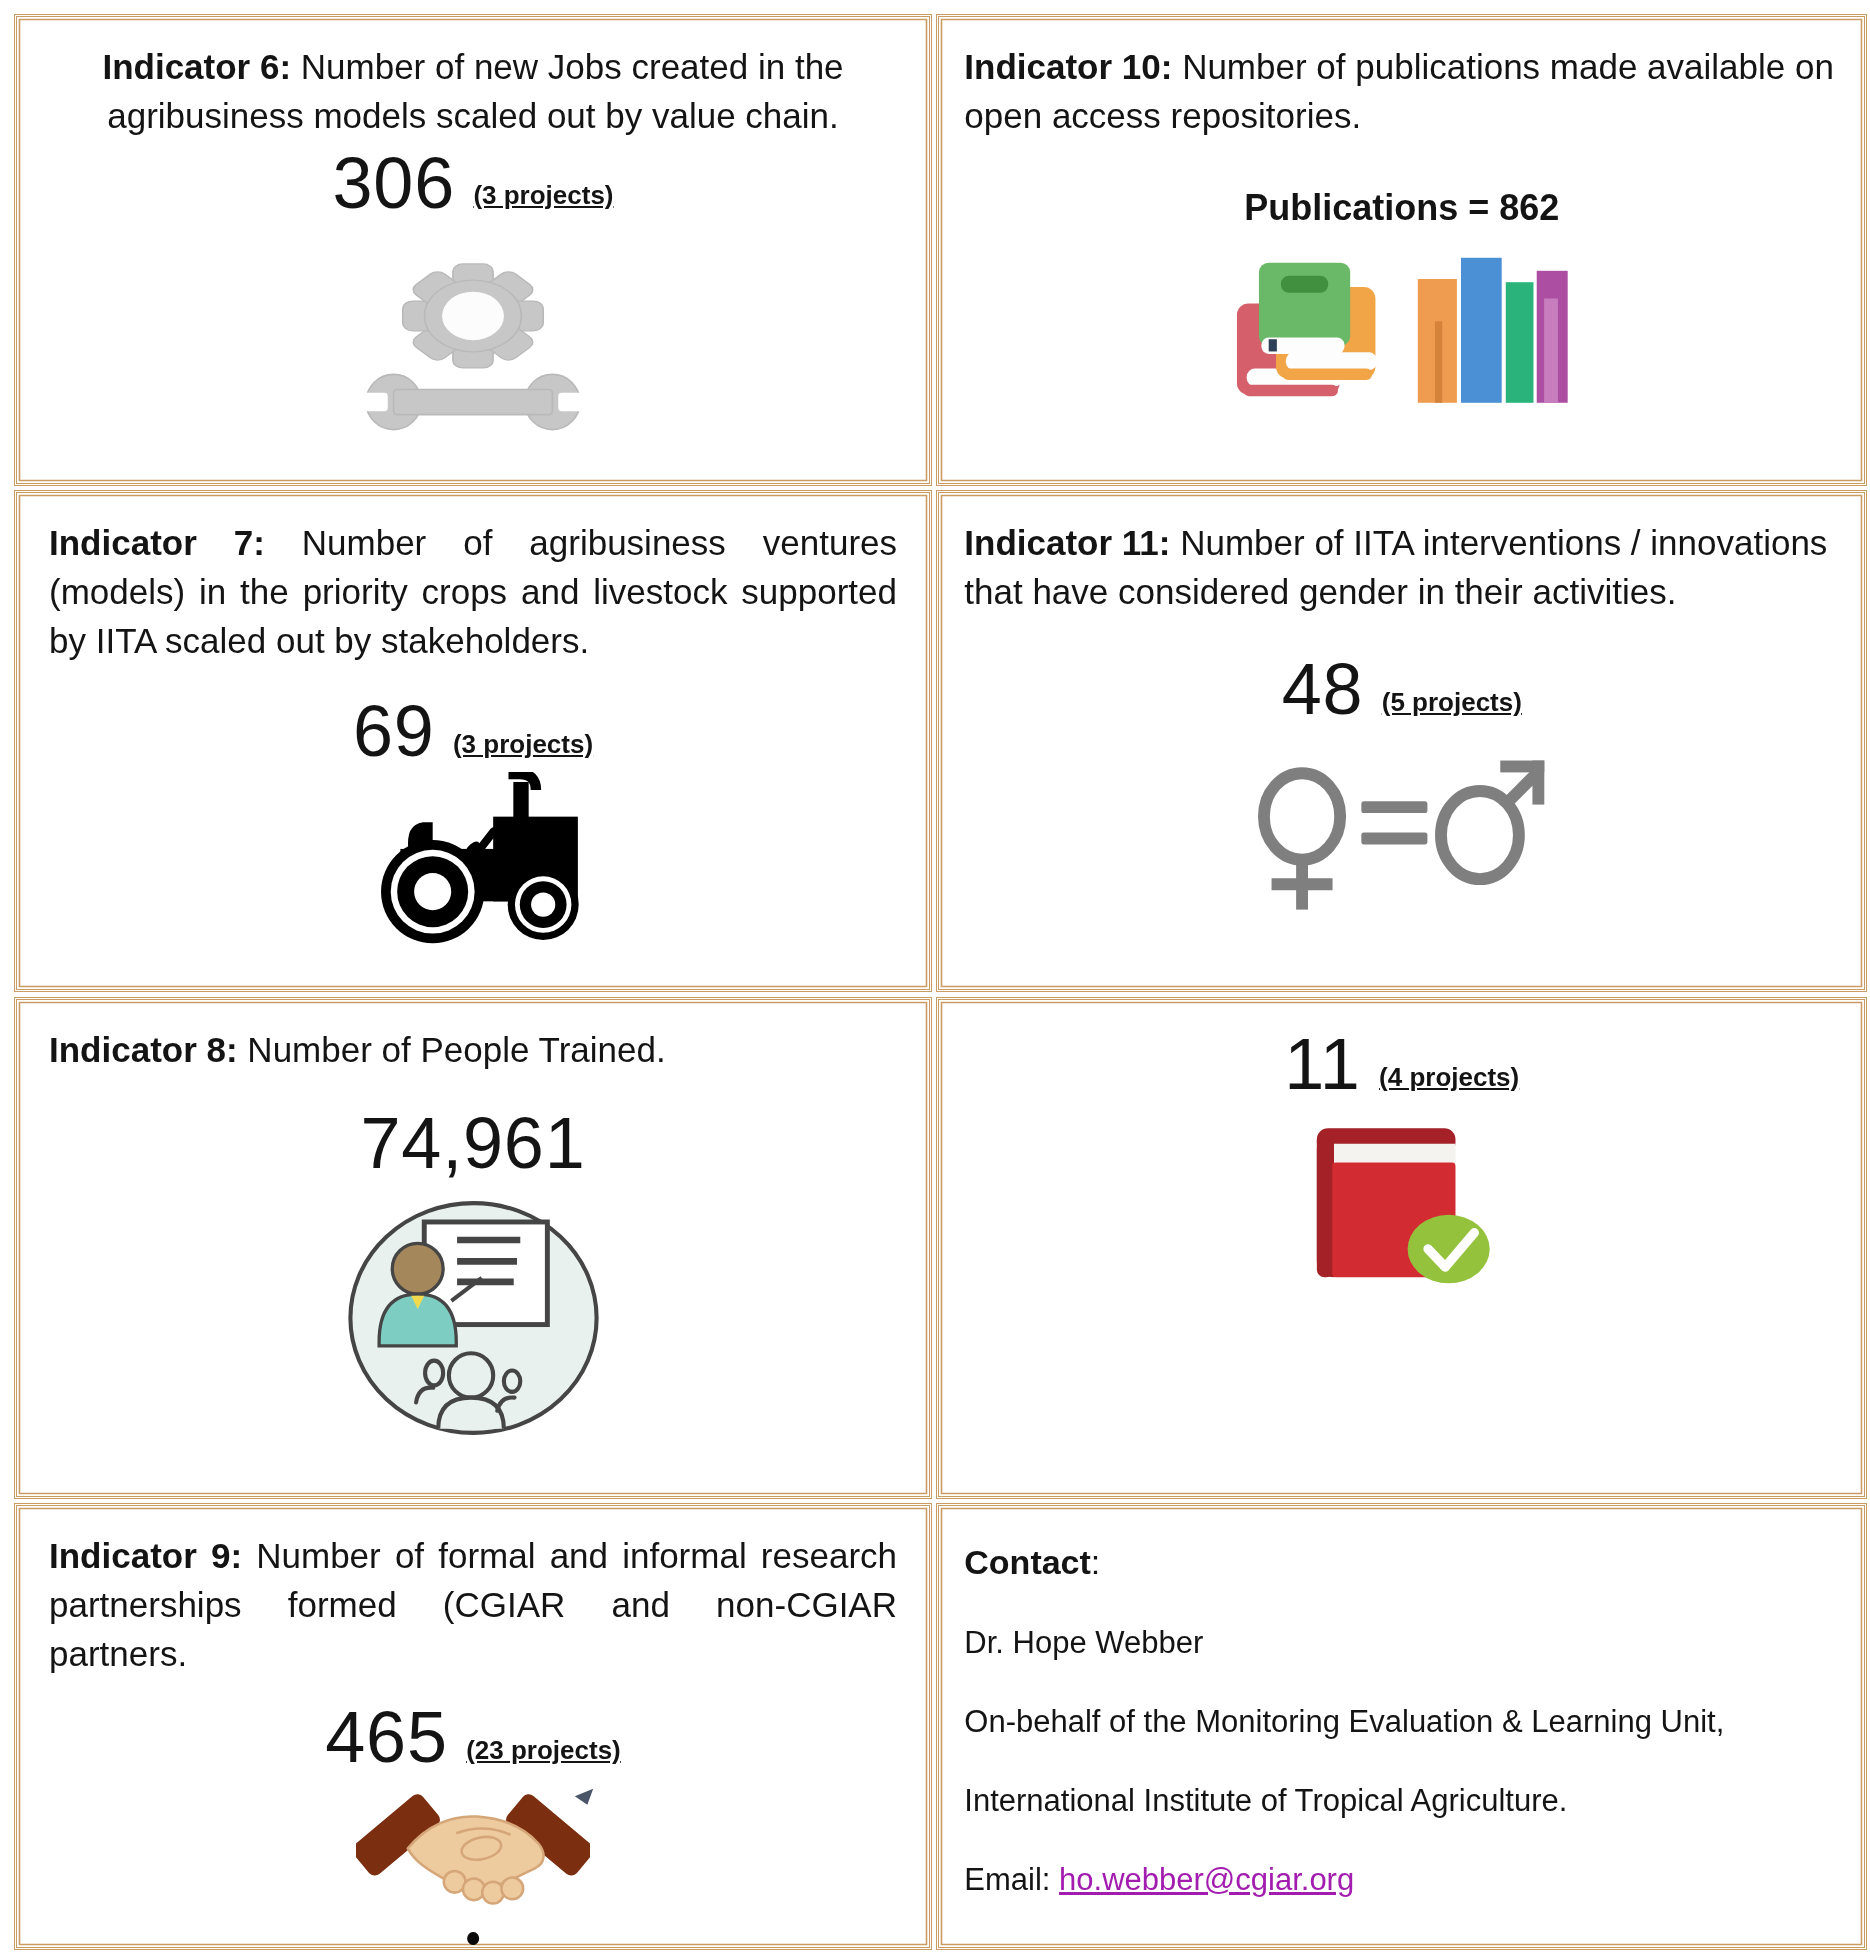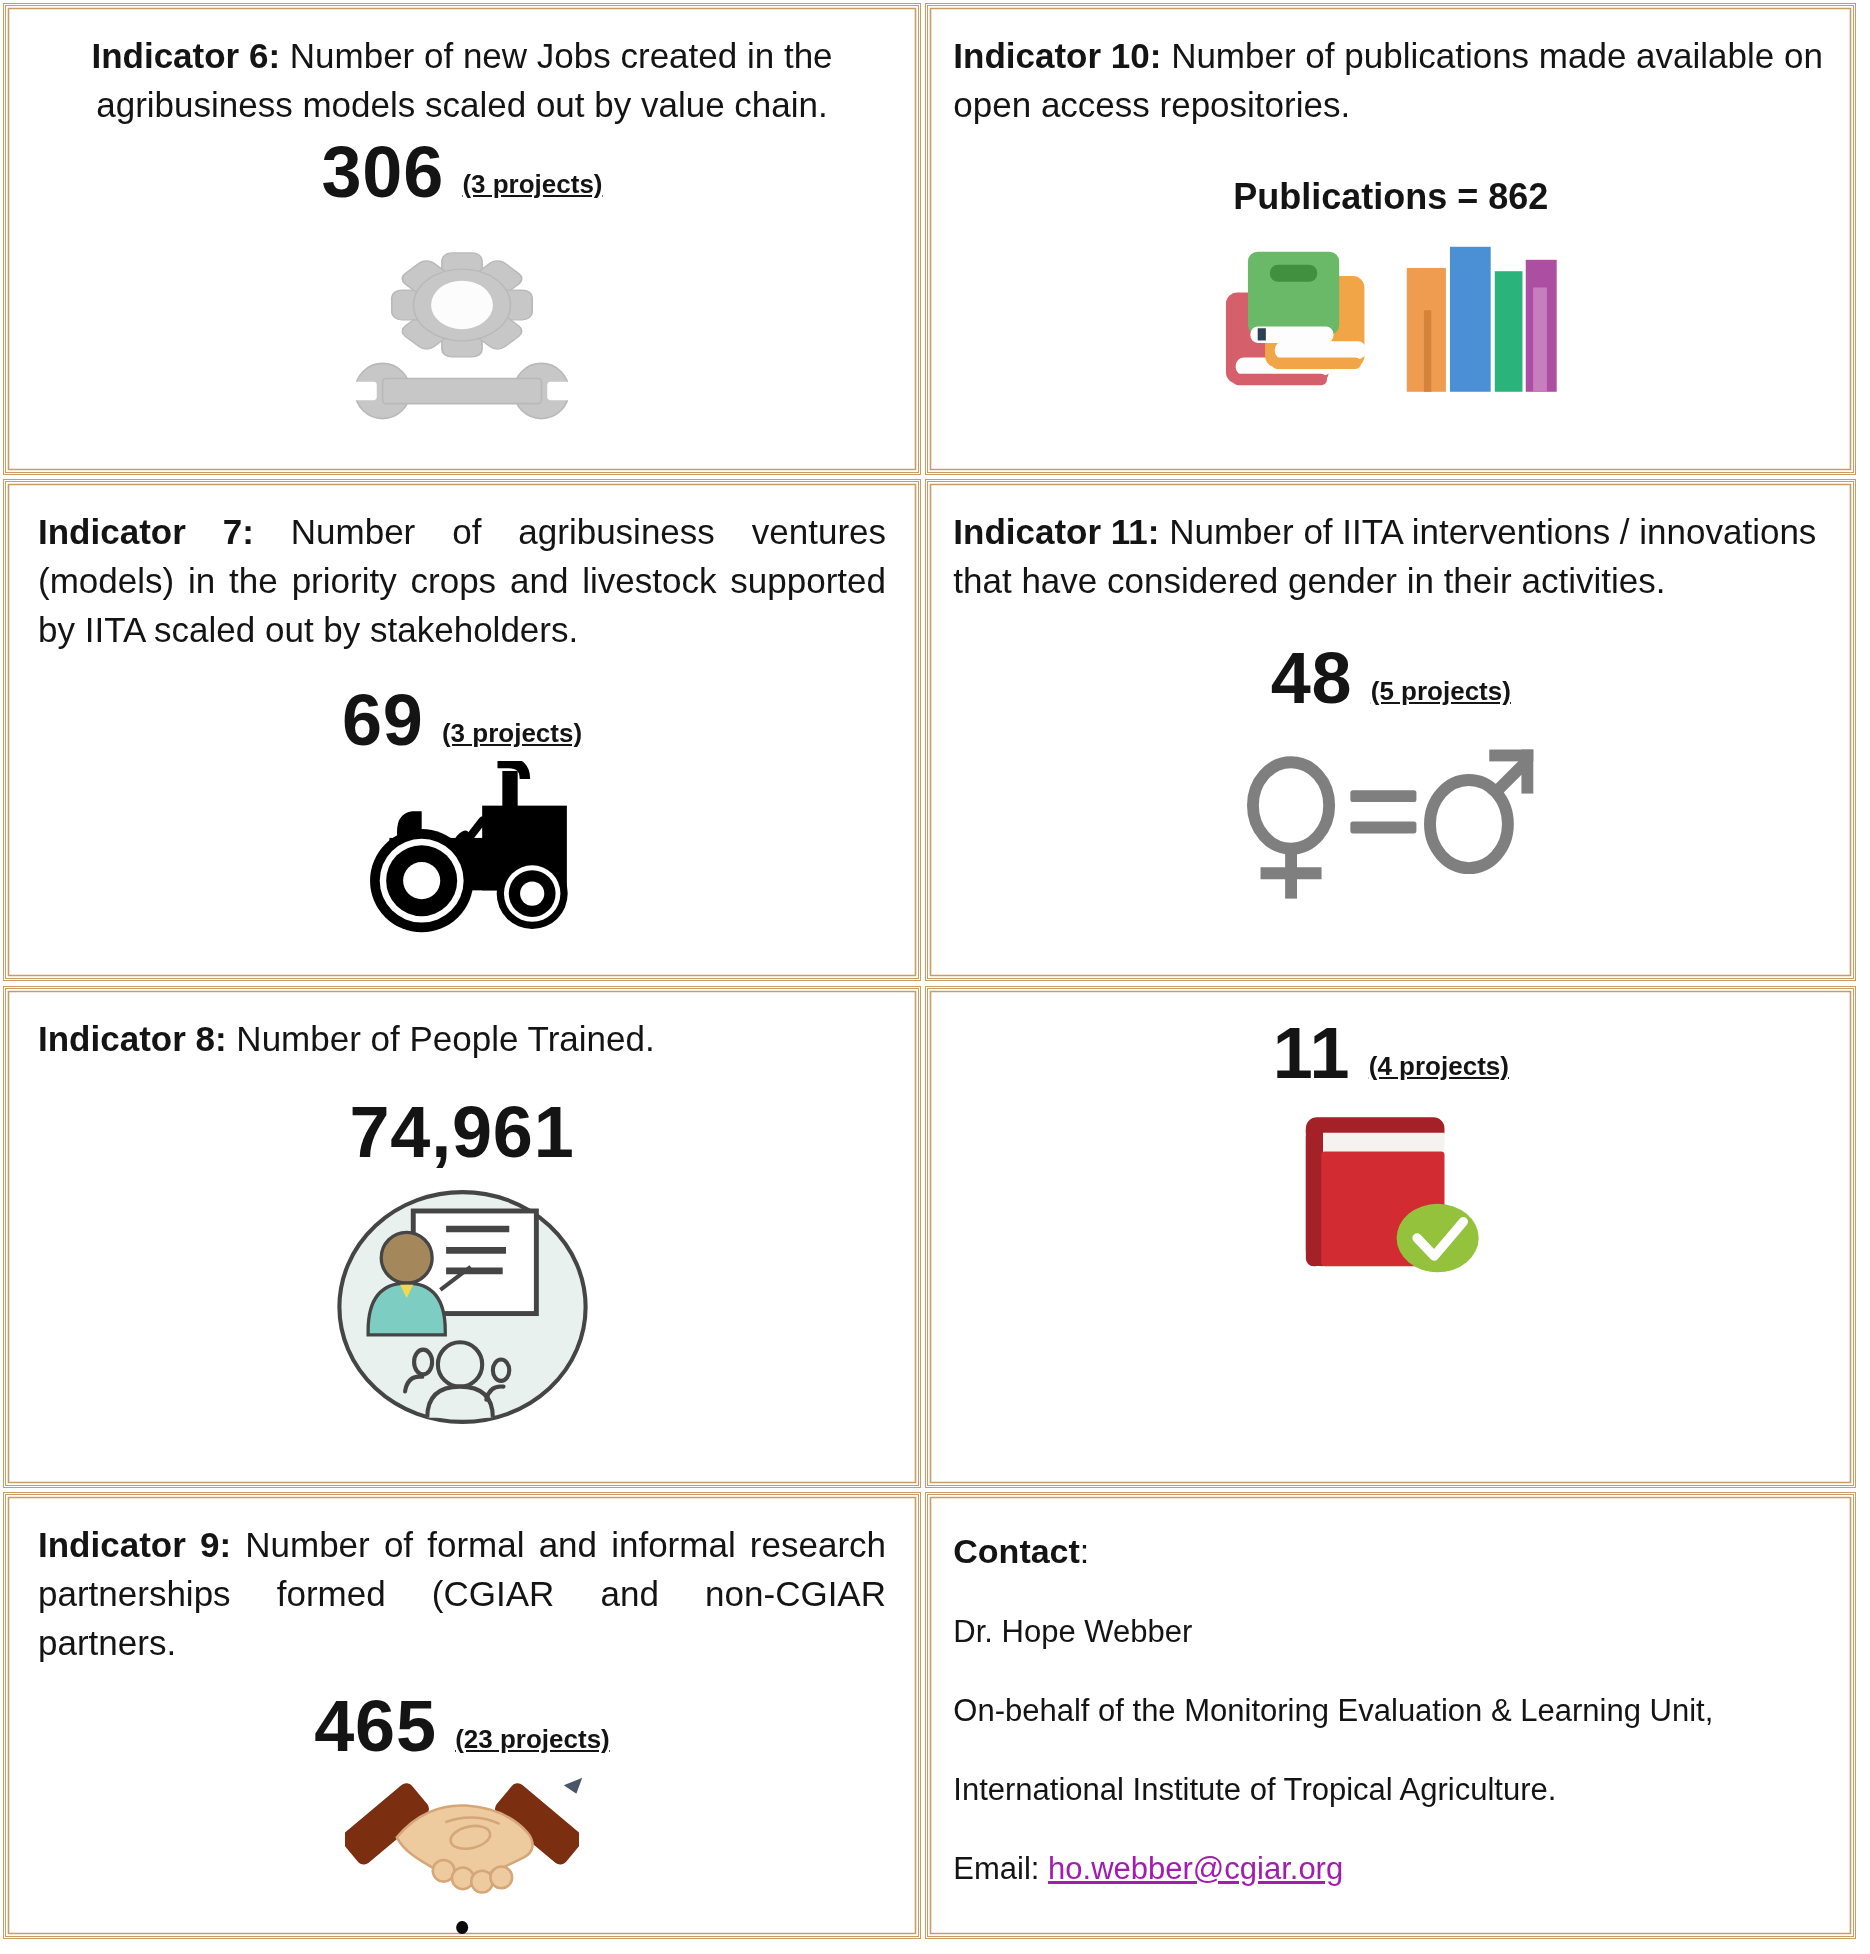--- a/index.html
+++ b/index.html
@@ -1,34 +1,34 @@
 <!DOCTYPE html>
 <html style="font-size:13.4px"><head>
 <meta charset="utf-8">
 <style>
   html,body{margin:0;padding:0;background:#fff;}
   .page{
     width:1857px;height:1954px;box-sizing:border-box;background:#fff;
     display:grid;grid-template-columns:914px 927px;grid-template-rows:468px 498px 498px 443px;
-    gap:8.3px;padding:5px;font-family:"Liberation Sans", sans-serif;color:#141414;
+    gap:8.3px;padding:16px;font-family:"Liberation Sans", sans-serif;color:#141414;
   }
   .cell{
     position:relative;box-sizing:border-box;background:#fff;overflow:hidden;
     border:0.8px solid #c99c63;outline:0.8px solid #c99c63;outline-offset:1.7px;
     box-shadow: inset 0 0 0 1.7px #fff, inset 0 0 0 3.3px #c99c63;
     display:flex;flex-direction:column;align-items:stretch;
     padding:25px 32px;
   }
   .c-right{padding:25px 25px;}
   .para{font-size:35px;line-height:1.4;margin:0;}
   .para .b{font-weight:bold;}
   .center{text-align:center;max-width:835px;margin:0 auto;}
   .just{text-align:justify;}
   .numrow{display:flex;justify-content:center;align-items:baseline;line-height:1;}
-  .big{font-size:72px;font-weight:bold;letter-spacing:0.8px;}
+  .big{font-size:72px;font-weight:normal;letter-spacing:0.8px;}
   .proj{font-size:26px;font-weight:bold;margin-left:18.4px;position:relative;top:-3.3px;text-decoration:underline;}
   .pubs{margin-top:42px;}
   .publine{font-size:36px;font-weight:bold;text-align:center;line-height:1.45;}
   .iconbox{align-self:center;line-height:0;}
   
   .m-c1-num{margin-top:6.7px;}   .m-c1-icon{margin-top:30px;}
   .m-c2-icon{margin-top:13.4px;}
   .m-c3-num{margin-top:30px;}  .m-c3-icon{margin-top:5px;}
   .m-c4-num{margin-top:37px;}  .m-c4-icon{margin-top:32px;}
   .m-c5-num{margin-top:33px;}  .m-c5-icon{margin-top:20px;}

